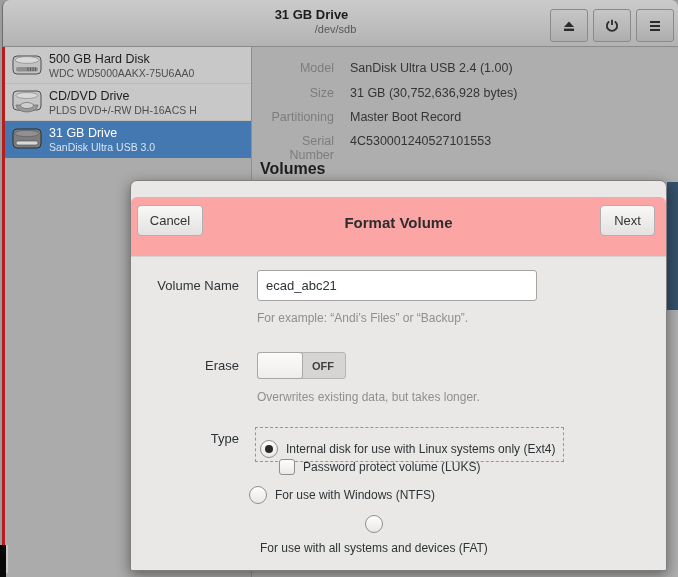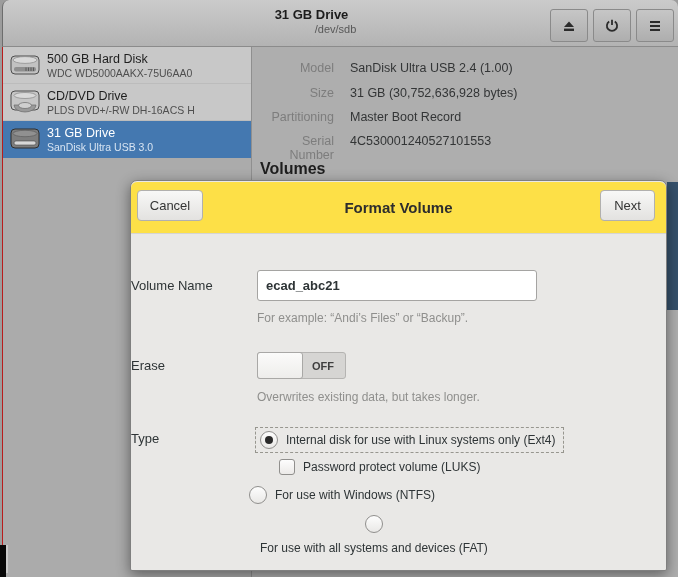--- a/index.html
+++ b/index.html
@@ -26,21 +26,21 @@
   .hb-buttons { position:absolute; right:4px; top:9px; display:flex; gap:5px; }
   .hb-btn {
     width:38px; height:33px; border:1px solid #8a8a8a; border-radius:3px;
     background:linear-gradient(#c6c6c6,#aeaeae);
     display:flex; align-items:center; justify-content:center;
   }
   .hb-btn svg { display:block; }
 
   .sidebar {
     position:absolute; left:2px; top:47px; width:250px; bottom:0;
-    background:#ababab; border-right:1px solid #8f8f8f; border-left:1px solid #b91c1c;
+    background:#ababab; border-right:1px solid #8f8f8f; border-left:3px solid #b91c1c;
   }
   .side-item {
     height:37px; background:#c8c8c8; display:flex; align-items:center;
     padding:2px 4px 2px 5px; border-bottom:1px solid #bcbcbc;
   }
   .side-item.selected { background:#4478b0; border-bottom-color:#4478b0; }
   .side-icon { width:34px; height:30px; flex:0 0 34px; margin-right:5px; }
   .side-text { overflow:hidden; white-space:nowrap; }
   .side-title { font-size:12.5px; color:#1e1e1e; line-height:15px; }
   .side-sub { font-size:10.5px; color:#4f4f4f; line-height:12px; }
@@ -62,62 +62,62 @@
   .corner-edge { position:absolute; left:6px; top:545px; width:2px; height:28px; background:#c9c9c9; }
 
   
   .dialog {
     position:absolute; left:130px; top:180px; width:537px; height:391px;
     background:#e9e8e6; border:1px solid #7f7f7f;
     border-radius:7px 7px 2px 2px;
     box-shadow:0 4px 14px rgba(0,0,0,0.45);
   }
   .dlg-header {
-    position:absolute; left:0; top:1px; right:0; height:52px;
-    background:#fde047; border-bottom:1px solid #d5d4d2;
+    position:absolute; left:0; top:16px; right:0; height:60px;
+    background:#fca5a5; border-bottom:1px solid #d5d4d2;
     border-radius:6px 6px 0 0;
   }
   .dlg-title {
     position:absolute; left:80px; right:80px; top:17px; text-align:center;
     font-weight:bold; font-size:15px; color:#2d2d2d;
   }
   .dlg-btn {
     position:absolute; top:8px; height:31px; border:1px solid #b1b0ae; border-radius:4px;
     background:linear-gradient(#f8f8f7,#e3e2e0);
     font-size:13px; color:#343434; display:flex; align-items:center; justify-content:center;
   }
   .btn-cancel { left:6px; width:66px; }
   .btn-next { right:11px; width:55px; }
 
-  .fld-label { position:absolute; left:0; width:108px; font-size:13px; color:#2e3436; }
+  .fld-label { position:absolute; left:0; width:108px; text-align:right; font-size:13px; color:#2e3436; }
   .hint { position:absolute; left:126px; font-size:12px; color:#8f8f8d; }
 
   .vol-input {
     position:absolute; left:126px; top:89px; width:280px; height:31px;
     border:1px solid #a5a4a2; border-radius:3px; background:#ffffff;
     font-family:"Liberation Sans", sans-serif; font-size:13px; color:#2e3436;
-    padding:0 8px; outline:none;font-weight:bold;
+    padding:0 8px; outline:none;
   }
 
   .switch {
     position:absolute; left:126px; top:171px; width:89px; height:27px;
     background:#d6d5d3; border:1px solid #b5b4b2; border-radius:3px;
   }
   .switch-slider {
     position:absolute; left:-1px; top:-1px; width:46px; height:27px;
     background:linear-gradient(#fbfbfa,#eeedeb); border:1px solid #a9a8a6; border-radius:3px;
   }
   .switch-label {
     position:absolute; right:0; top:0; width:44px; height:25px;
     display:flex; align-items:center; justify-content:center;
     font-size:11px; font-weight:bold; color:#3f3f3f;
   }
 
   .opt-row { position:absolute; display:flex; align-items:center; gap:8px; font-size:12px; color:#2e3436; }
-  .focus-ring { left:124px; top:246px; border:1px dashed #97968f; padding:3px 8px 3px 4px; }
+  .focus-ring { left:124px; top:246px; border:1px dashed #97968f; padding:12px 8px 3px 4px; }
   .row-luks { left:148px; top:278px; }
   .row-ntfs { left:118px; top:305px; }
   .row-fat  { left:129px; top:334px;flex-direction:column; }
 
   .radio {
     width:18px; height:18px; border-radius:50%;
     background:linear-gradient(#fdfdfd,#e9e8e6); border:1px solid #908f8d;
     display:flex; align-items:center; justify-content:center; flex:0 0 18px;
   }
   .radio .dot { width:8px; height:8px; border-radius:50%; background:#2a2a2a; display:none; }

